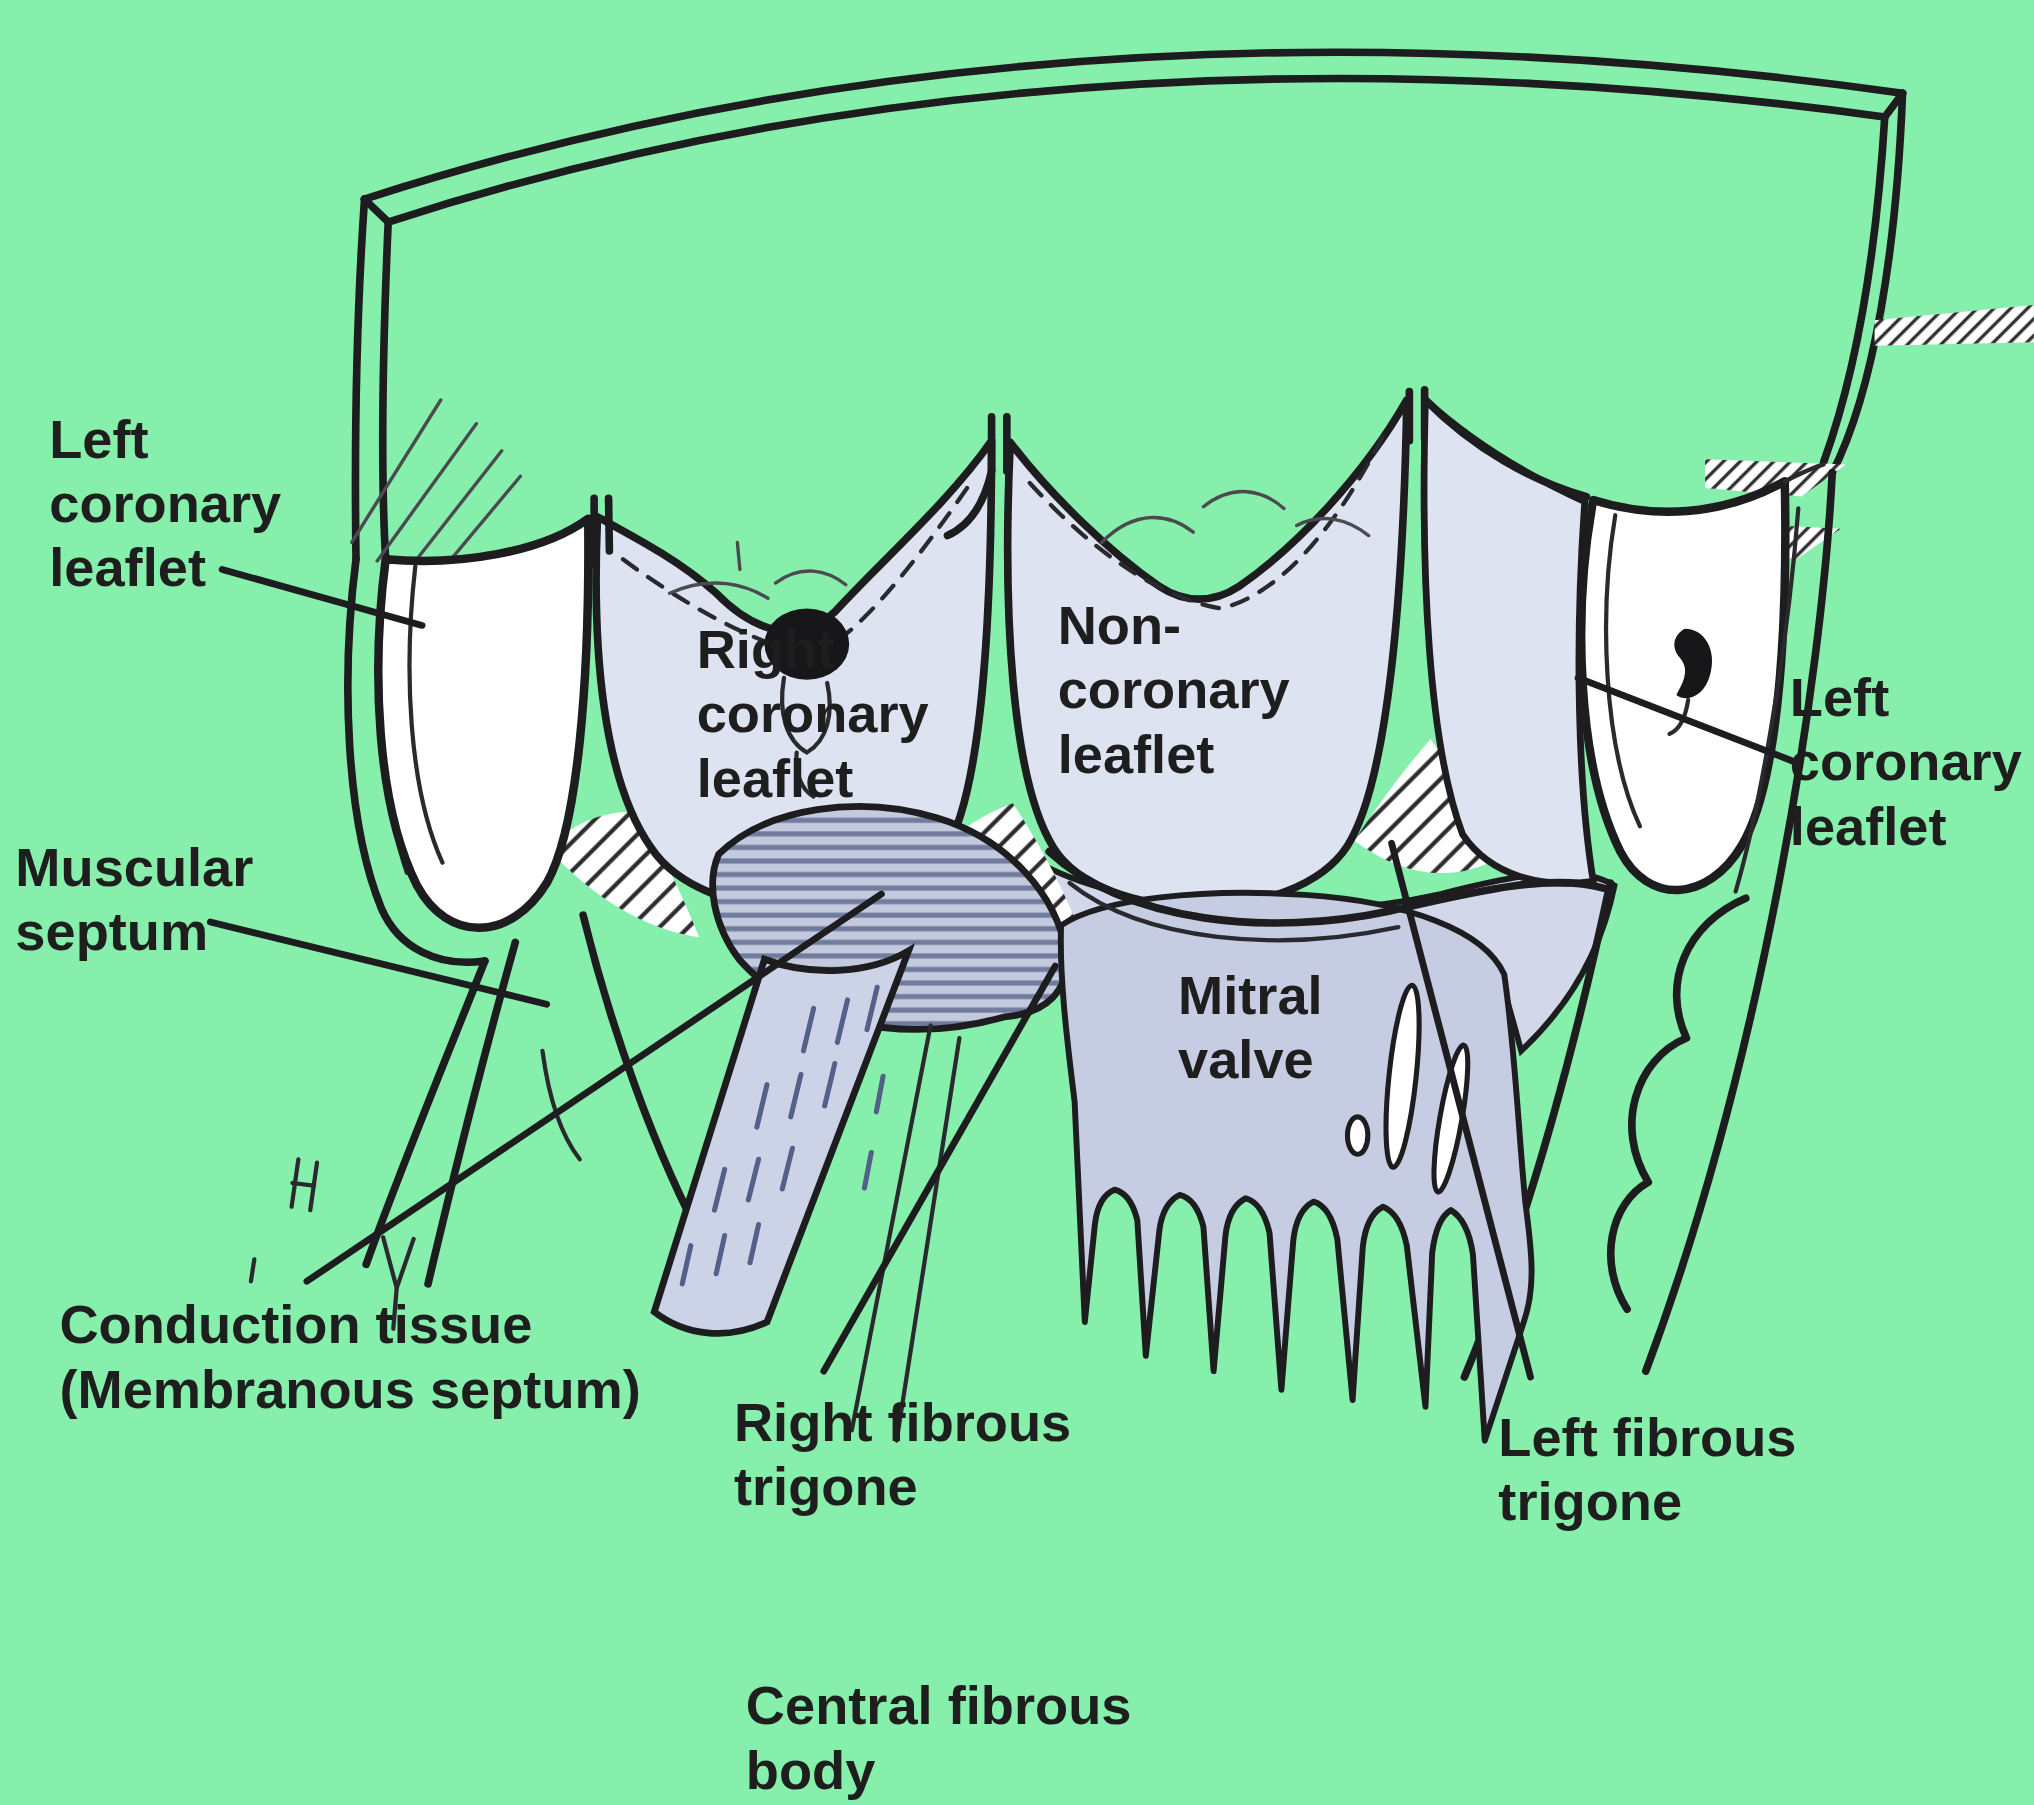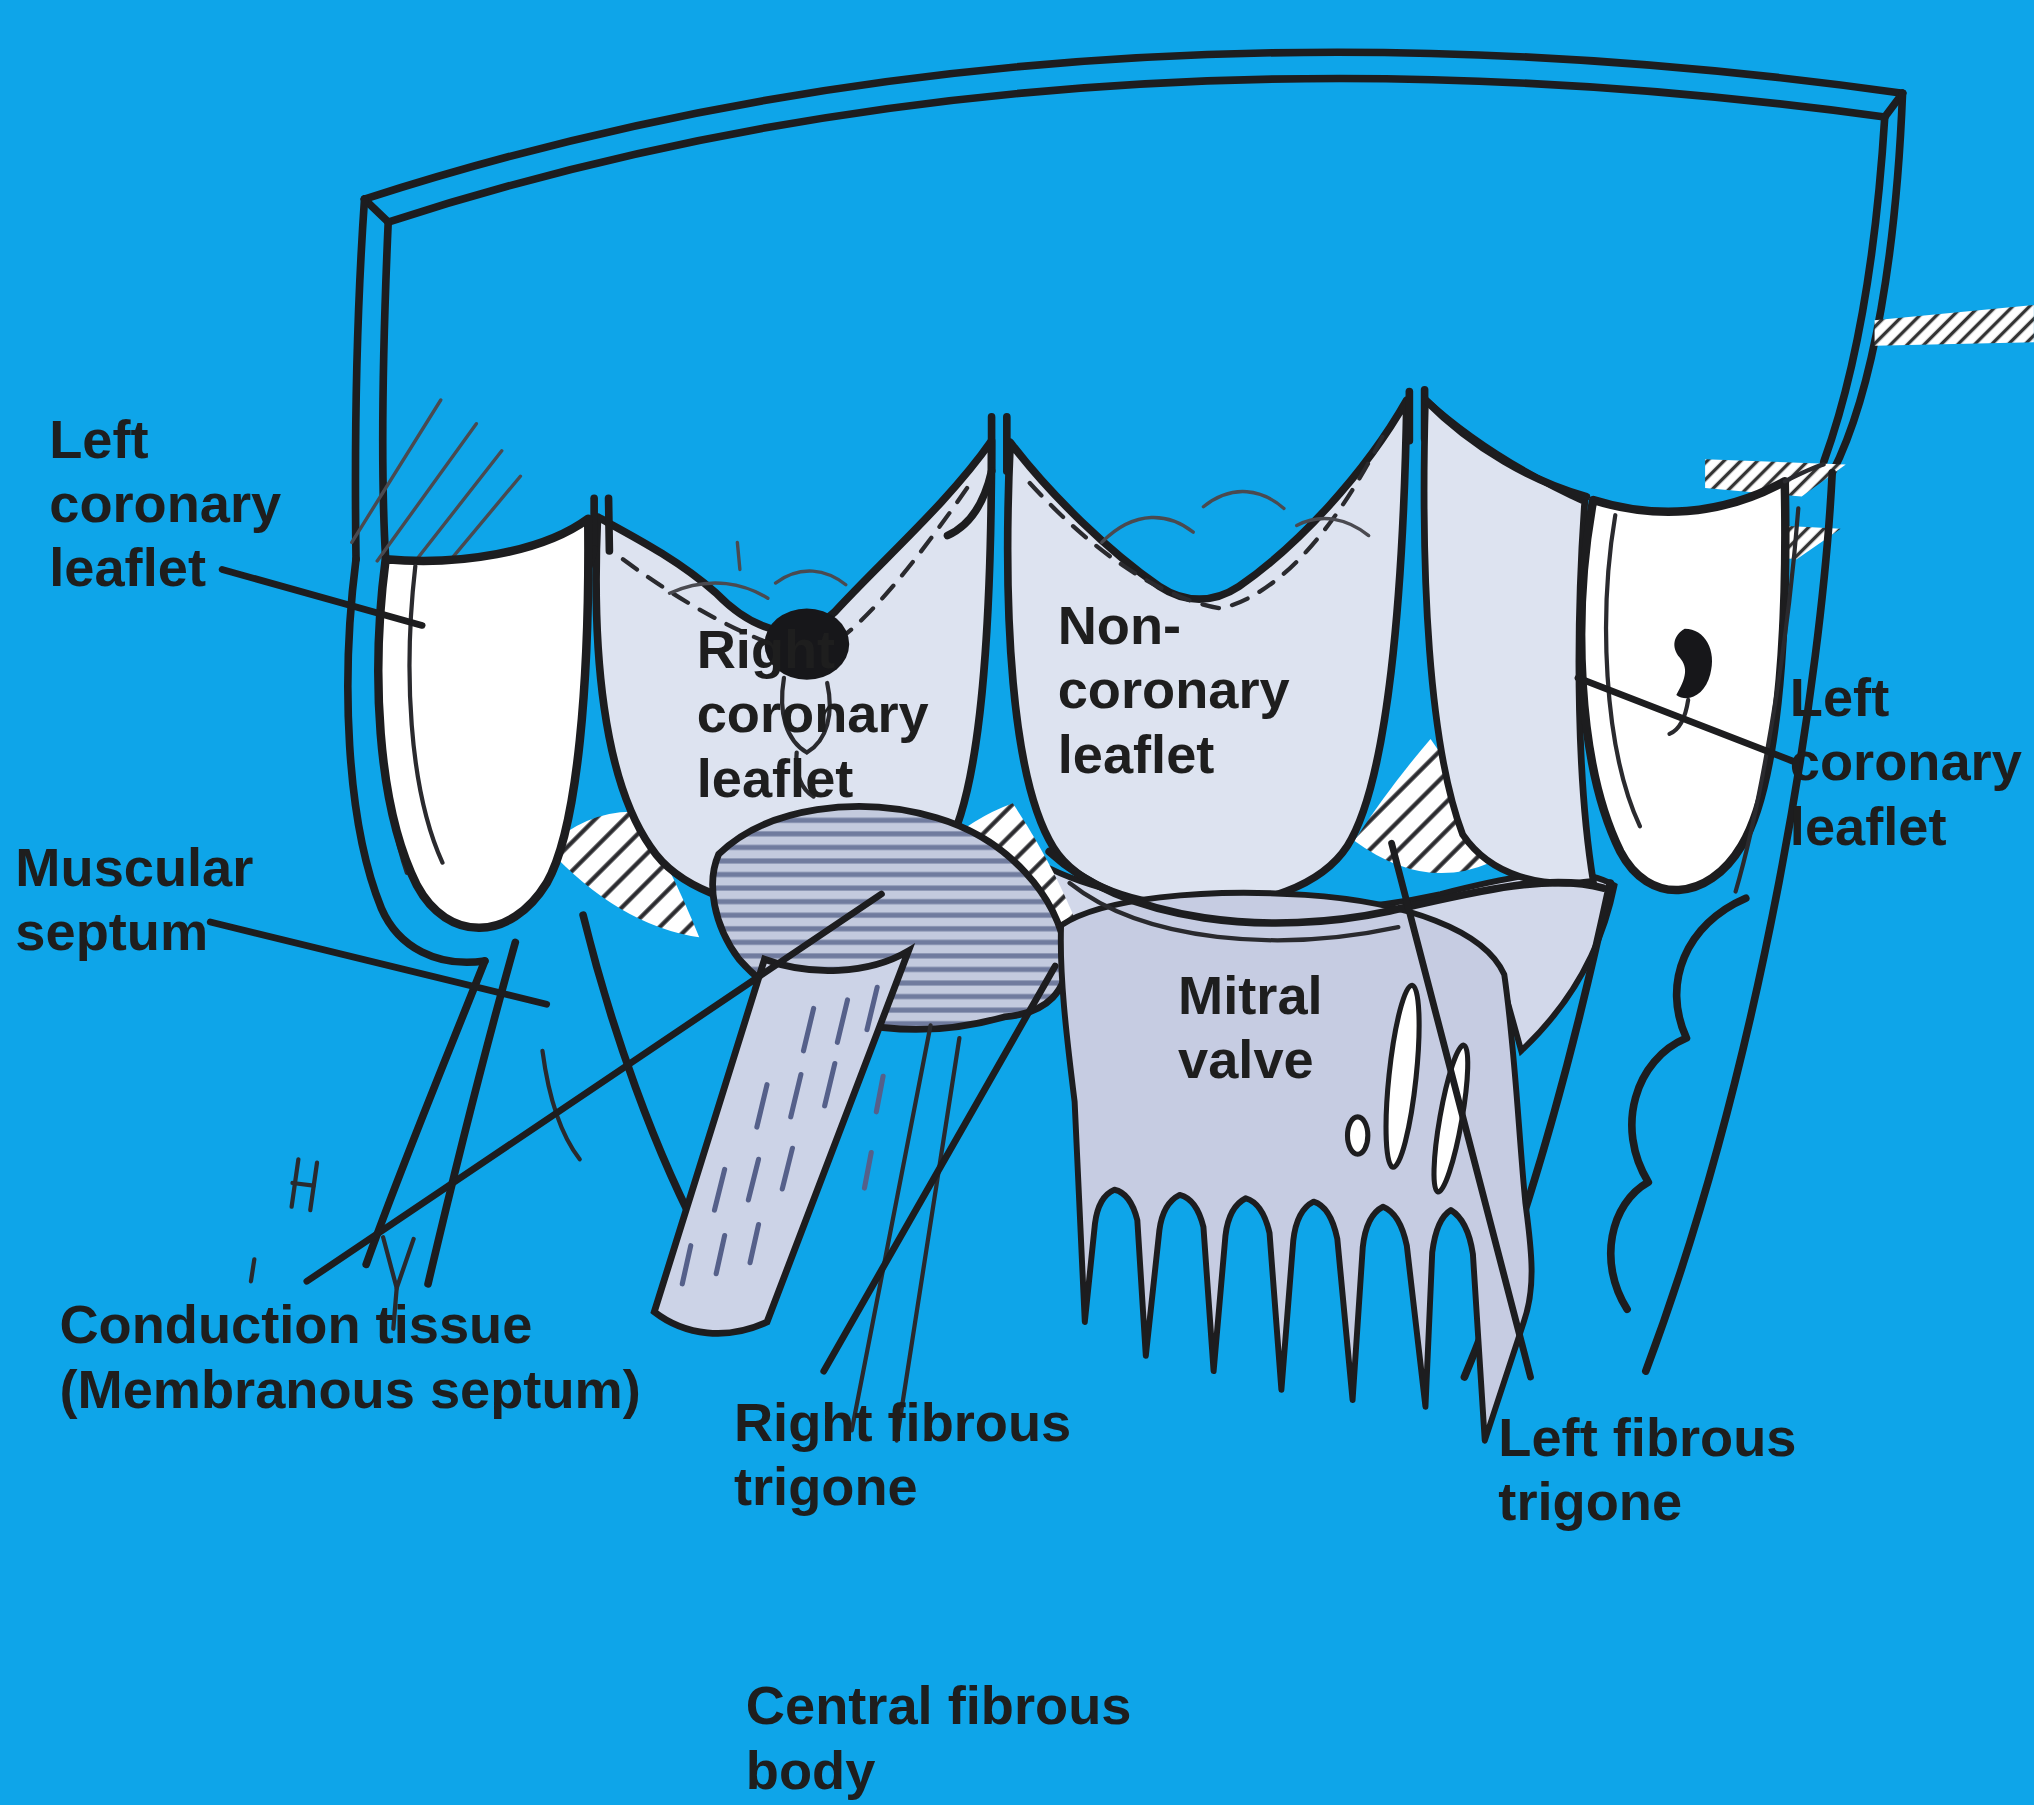--- a/index.html
+++ b/index.html
@@ -1,16 +1,16 @@
 <!DOCTYPE html>
 <html style="font-size:13.6px"><head>
 <meta charset="utf-8">
 <style>
   html,body{margin:0;padding:0;background:#ffffff;}
-  .stage{position:relative;width:2034px;height:1805px;background:#0ea5e9;overflow:hidden;}
+  .stage{position:relative;width:2034px;height:1805px;background:#86efac;overflow:hidden;}
   svg{position:absolute;left:0;top:0;display:block;}
   text{font-family:"Liberation Sans", sans-serif;font-size:64px;font-weight:600;fill:#1e1e1e;}
   .outline{fill:none;stroke:#1d1d1f;stroke-width:9;stroke-linecap:round;stroke-linejoin:round;}
   .thin{fill:none;stroke:#2a2a2e;stroke-width:5;stroke-linecap:round;}
   .wrinkle{fill:none;stroke:#4a4a50;stroke-width:4;stroke-linecap:round;}
   .leader{fill:none;stroke:#1d1d1f;stroke-width:8;stroke-linecap:round;}
   .dash{stroke:#55608a;stroke-width:6;stroke-linecap:round;}
 </style>
 </head>
 <body>

